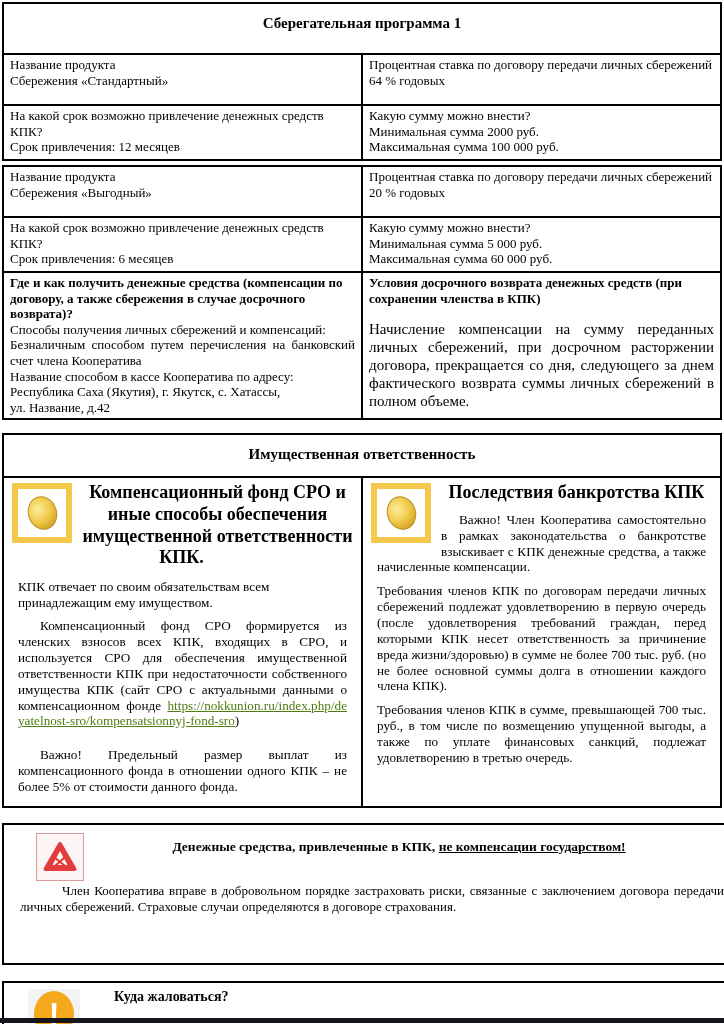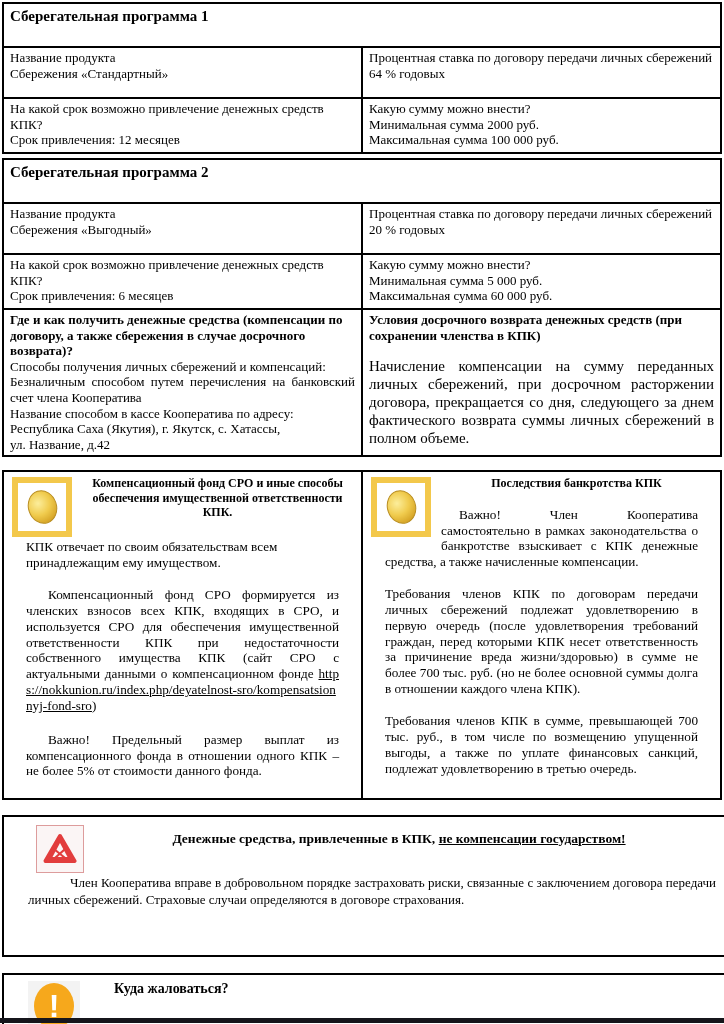--- a/index.html
+++ b/index.html
@@ -5,42 +5,42 @@
   html,body{margin:0;padding:0}
   body{
     width:724px;height:1024px;position:relative;overflow:hidden;
     background:#ffffff;color:#000;
     font-family:"Liberation Serif", serif;
   }
   .doc{padding:2px 2px 0 2px}
   table{border-collapse:collapse;table-layout:fixed;width:720px}
   td{border:2px solid #000;vertical-align:top;padding:2px 6px 3px 6px;font-size:13px;line-height:1.2}
   col.half{width:50%}
-  .ttl{font-weight:bold;font-size:15px;text-align:left;height:36px;padding-top:3px}
+  .ttl{font-weight:bold;font-size:15px;text-align:center;height:36px;padding-top:10px}
   .b{font-weight:normal}
-  p{margin:16px}
+  p{margin:8px}
   .t1{margin-bottom:4px}
   .t2{margin-bottom:13px}
   .t3{margin-bottom:15px}
   .h44{height:44px}
   .h48{height:48px}
   .h118{height:118px}
   .payout-q{font-weight:bold}
   .method-just{text-align:justify}
   .early-title{font-weight:bold}
   .early-text{font-size:15px;line-height:1.2;text-align:justify;margin-top:14px}
   
   .t3 .ttl{height:28px}
   .liab-cell{height:280px;font-size:13.2px}
-  .cell-head{font-weight:bold;text-align:center;font-size:12px;margin:2px 2px 0 0}
+  .cell-head{font-weight:bold;text-align:center;font-size:18px;margin:2px 2px 0 0}
   .clear-para{clear:left;margin-top:10px}
   .ind{text-indent:22px}
   .just{text-align:justify}
   .mt18{margin-top:18px}
-  a.doc-link{color:#000000;text-decoration:underline;word-break:break-all;cursor:pointer}
+  a.doc-link{color:#4d7c0f;text-decoration:underline;word-break:break-all;cursor:pointer}
   .ind18{text-indent:18px}
   
   .coin-frame{float:left;width:48px;height:48px;border:6px solid #F3C84B;background:#fff;
     margin:3px 10px 2px 2px;display:flex;align-items:center;justify-content:center}
   .coin{display:block;width:27px;height:32px;border-radius:50%;
     background:radial-gradient(circle at 38% 35%, #FCEE9C 0%, #F0CB4D 45%, #D9A92B 75%, #C3901C 100%);
     border:1px solid #B98E22;transform:rotate(-18deg)}
   
   .box{width:720px;border:2px solid #000;margin-left:0}
   .warn-box{height:126px;margin-bottom:16px;padding:6px 8px}
@@ -95,23 +95,20 @@
     </tr>
   </tbody>
     </table>
 
   <table class="t2">
     <colgroup>
         <col class="half">
         <col class="half">
       </colgroup>
     <tbody>
-        <tr>
-      <td colspan="2" class="ttl">Сберегательная программа 2</td>
-    </tr>
     <tr>
       <td class="h44">
         <div>Название продукта</div>
         <div class="b">Сбережения «Выгодный»</div>
       </td>
       <td>
         <div class="b">Процентная ставка по договору передачи личных сбережений</div>
         <div class="b">20 % годовых</div>
       </td>
     </tr>
@@ -142,20 +139,23 @@
     </tr>
   </tbody>
     </table>
 
   <table class="t3">
     <colgroup>
         <col class="half">
         <col class="half">
       </colgroup>
     <tbody>
+        <tr>
+      <td colspan="2" class="ttl">Имущественная ответственность</td>
+    </tr>
     <tr>
       <td class="liab-cell">
         <span class="coin-frame">
               <span class="coin"></span>
             </span>
         <div class="cell-head">Компенсационный фонд СРО и иные способы обеспечения имущественной ответственности КПК.</div>
         <p class="clear-para">КПК отвечает по своим обязательствам всем принадлежащим ему имуществом.</p>
         <p class="ind just"><span>Компенсационный фонд СРО формируется из членских взносов всех КПК, входящих в СРО, и используется СРО для обеспечения имущественной ответственности КПК при недостаточности собственного имущества КПК (сайт СРО с актуальными данными о компенсационном фонде </span><a class="doc-link">https://nokkunion.ru/index.php/deyatelnost-sro/kompensatsionnyj-fond-sro</a><span>)</span></p>
         <p class="ind just mt18">Важно! Предельный размер выплат из компенсационного фонда в отношении одного КПК – не более 5% от стоимости данного фонда.</p>
       </td>

